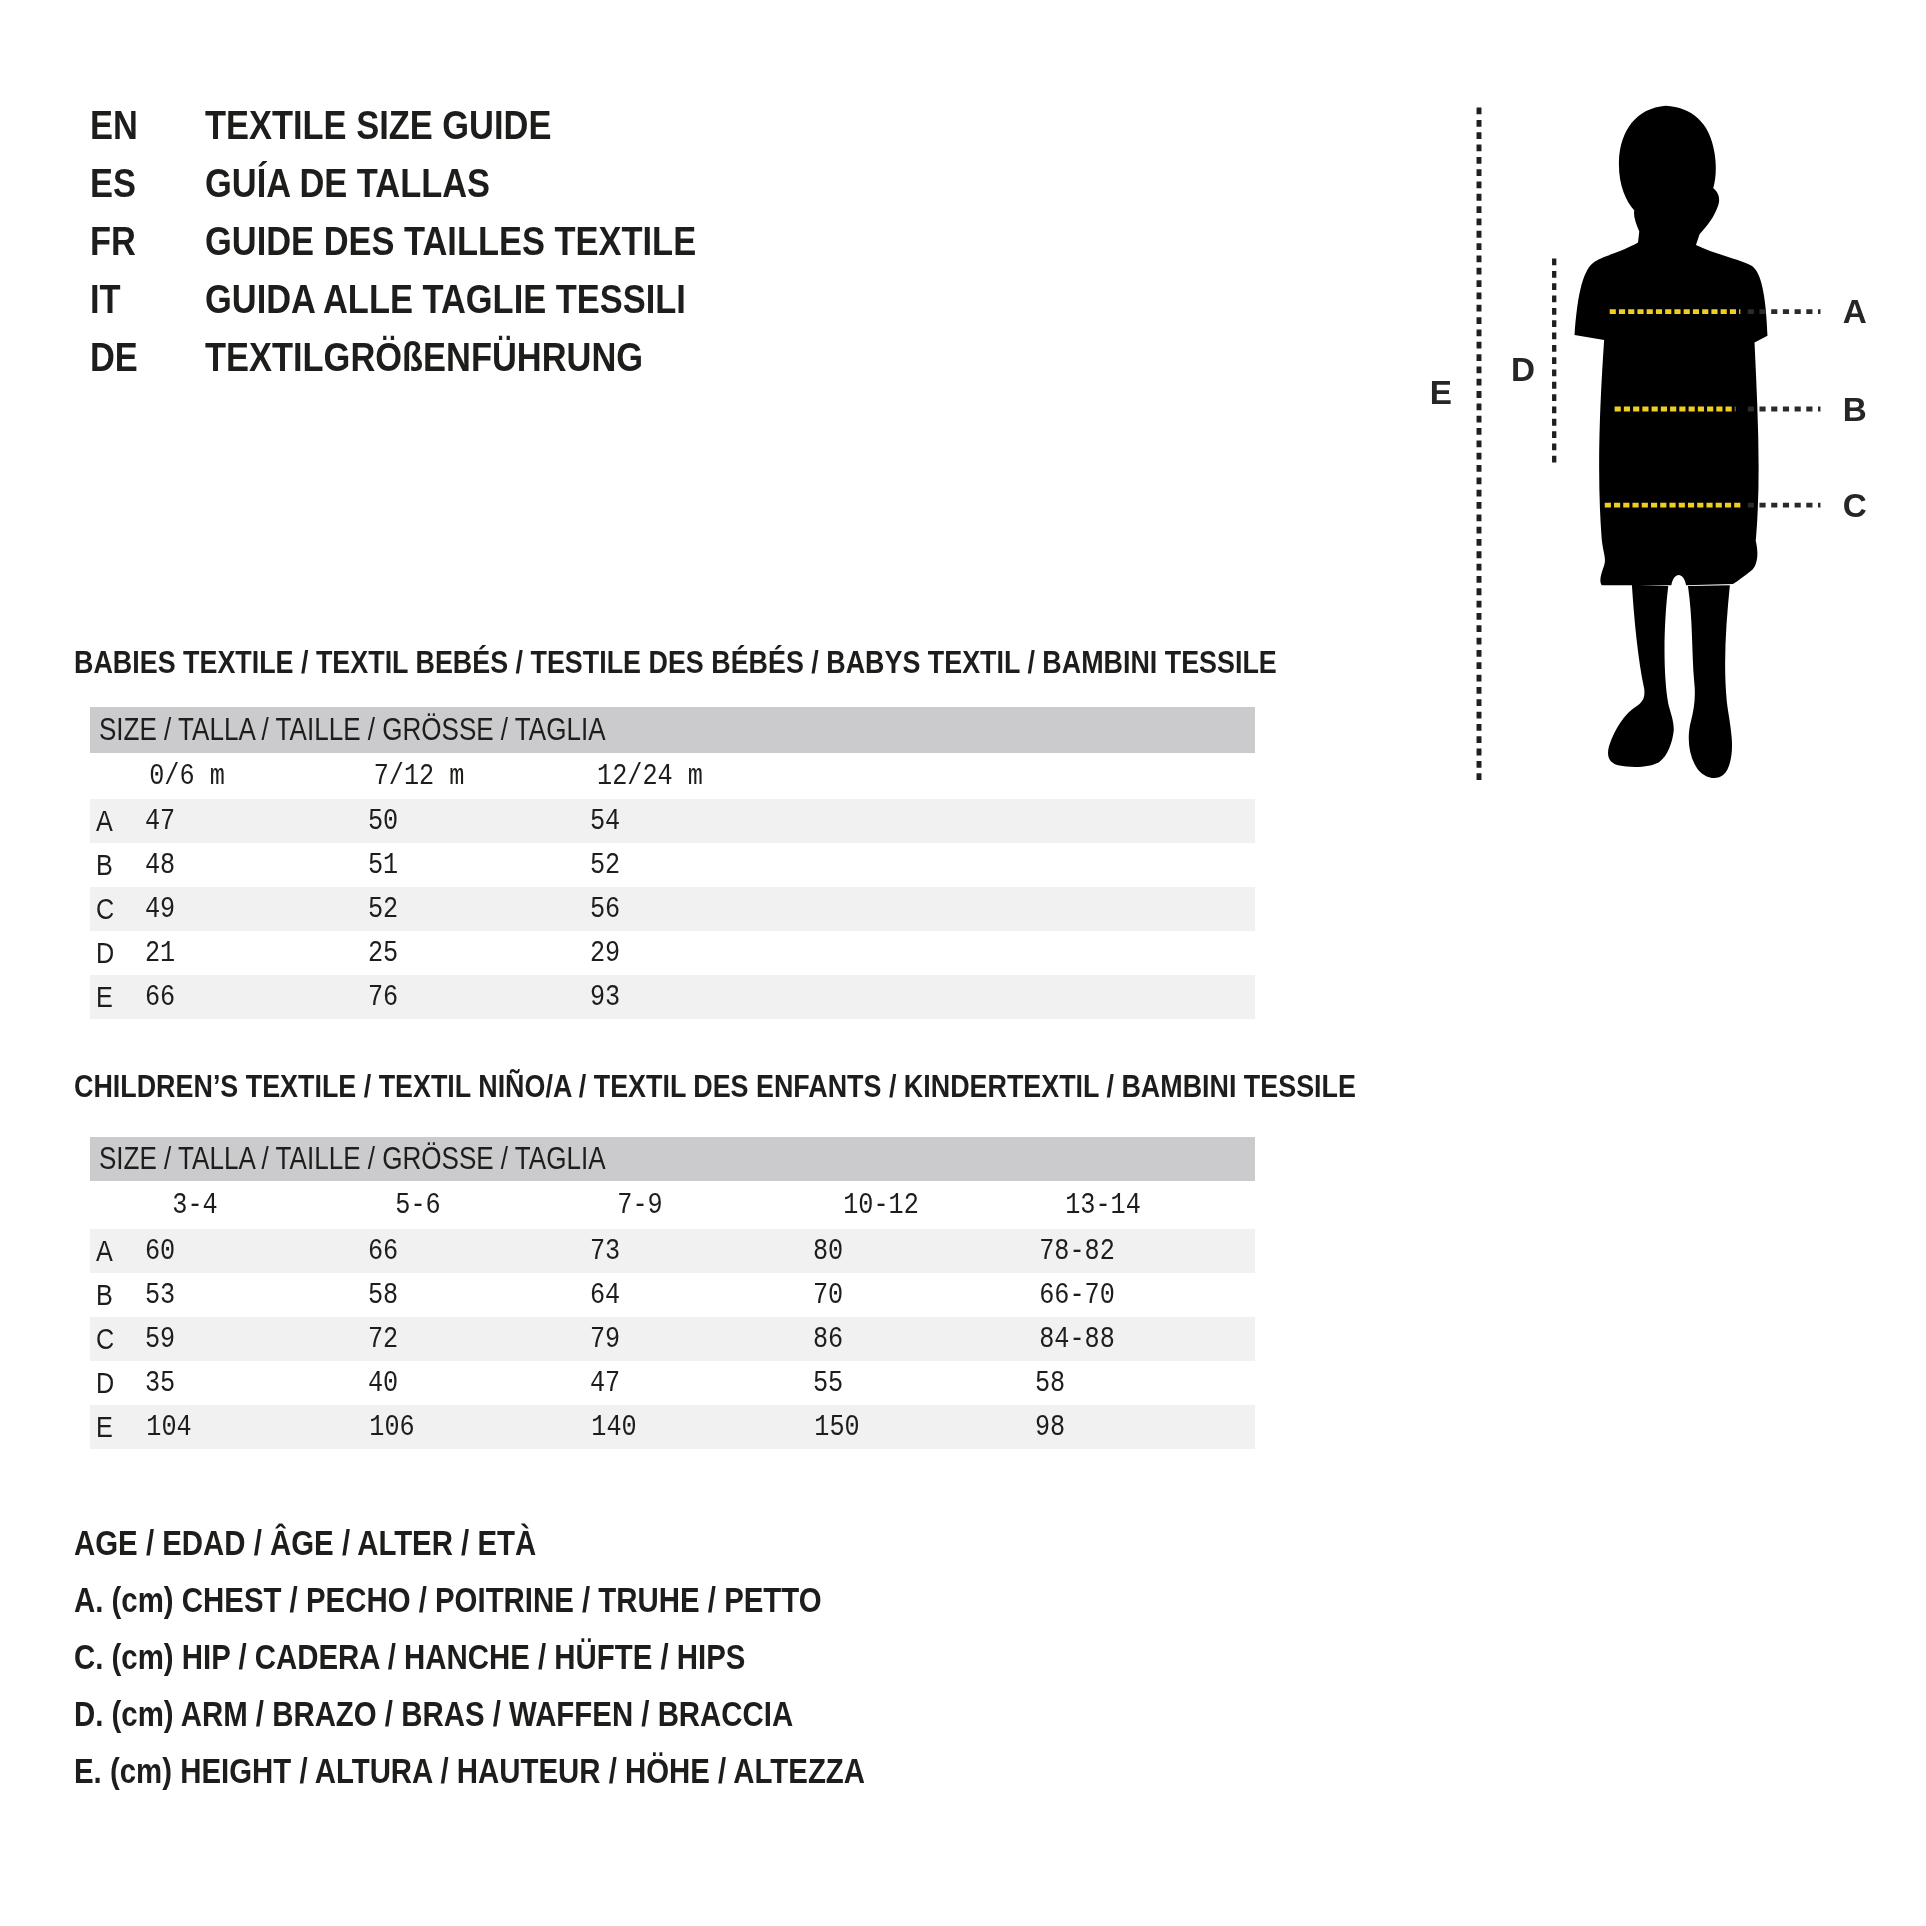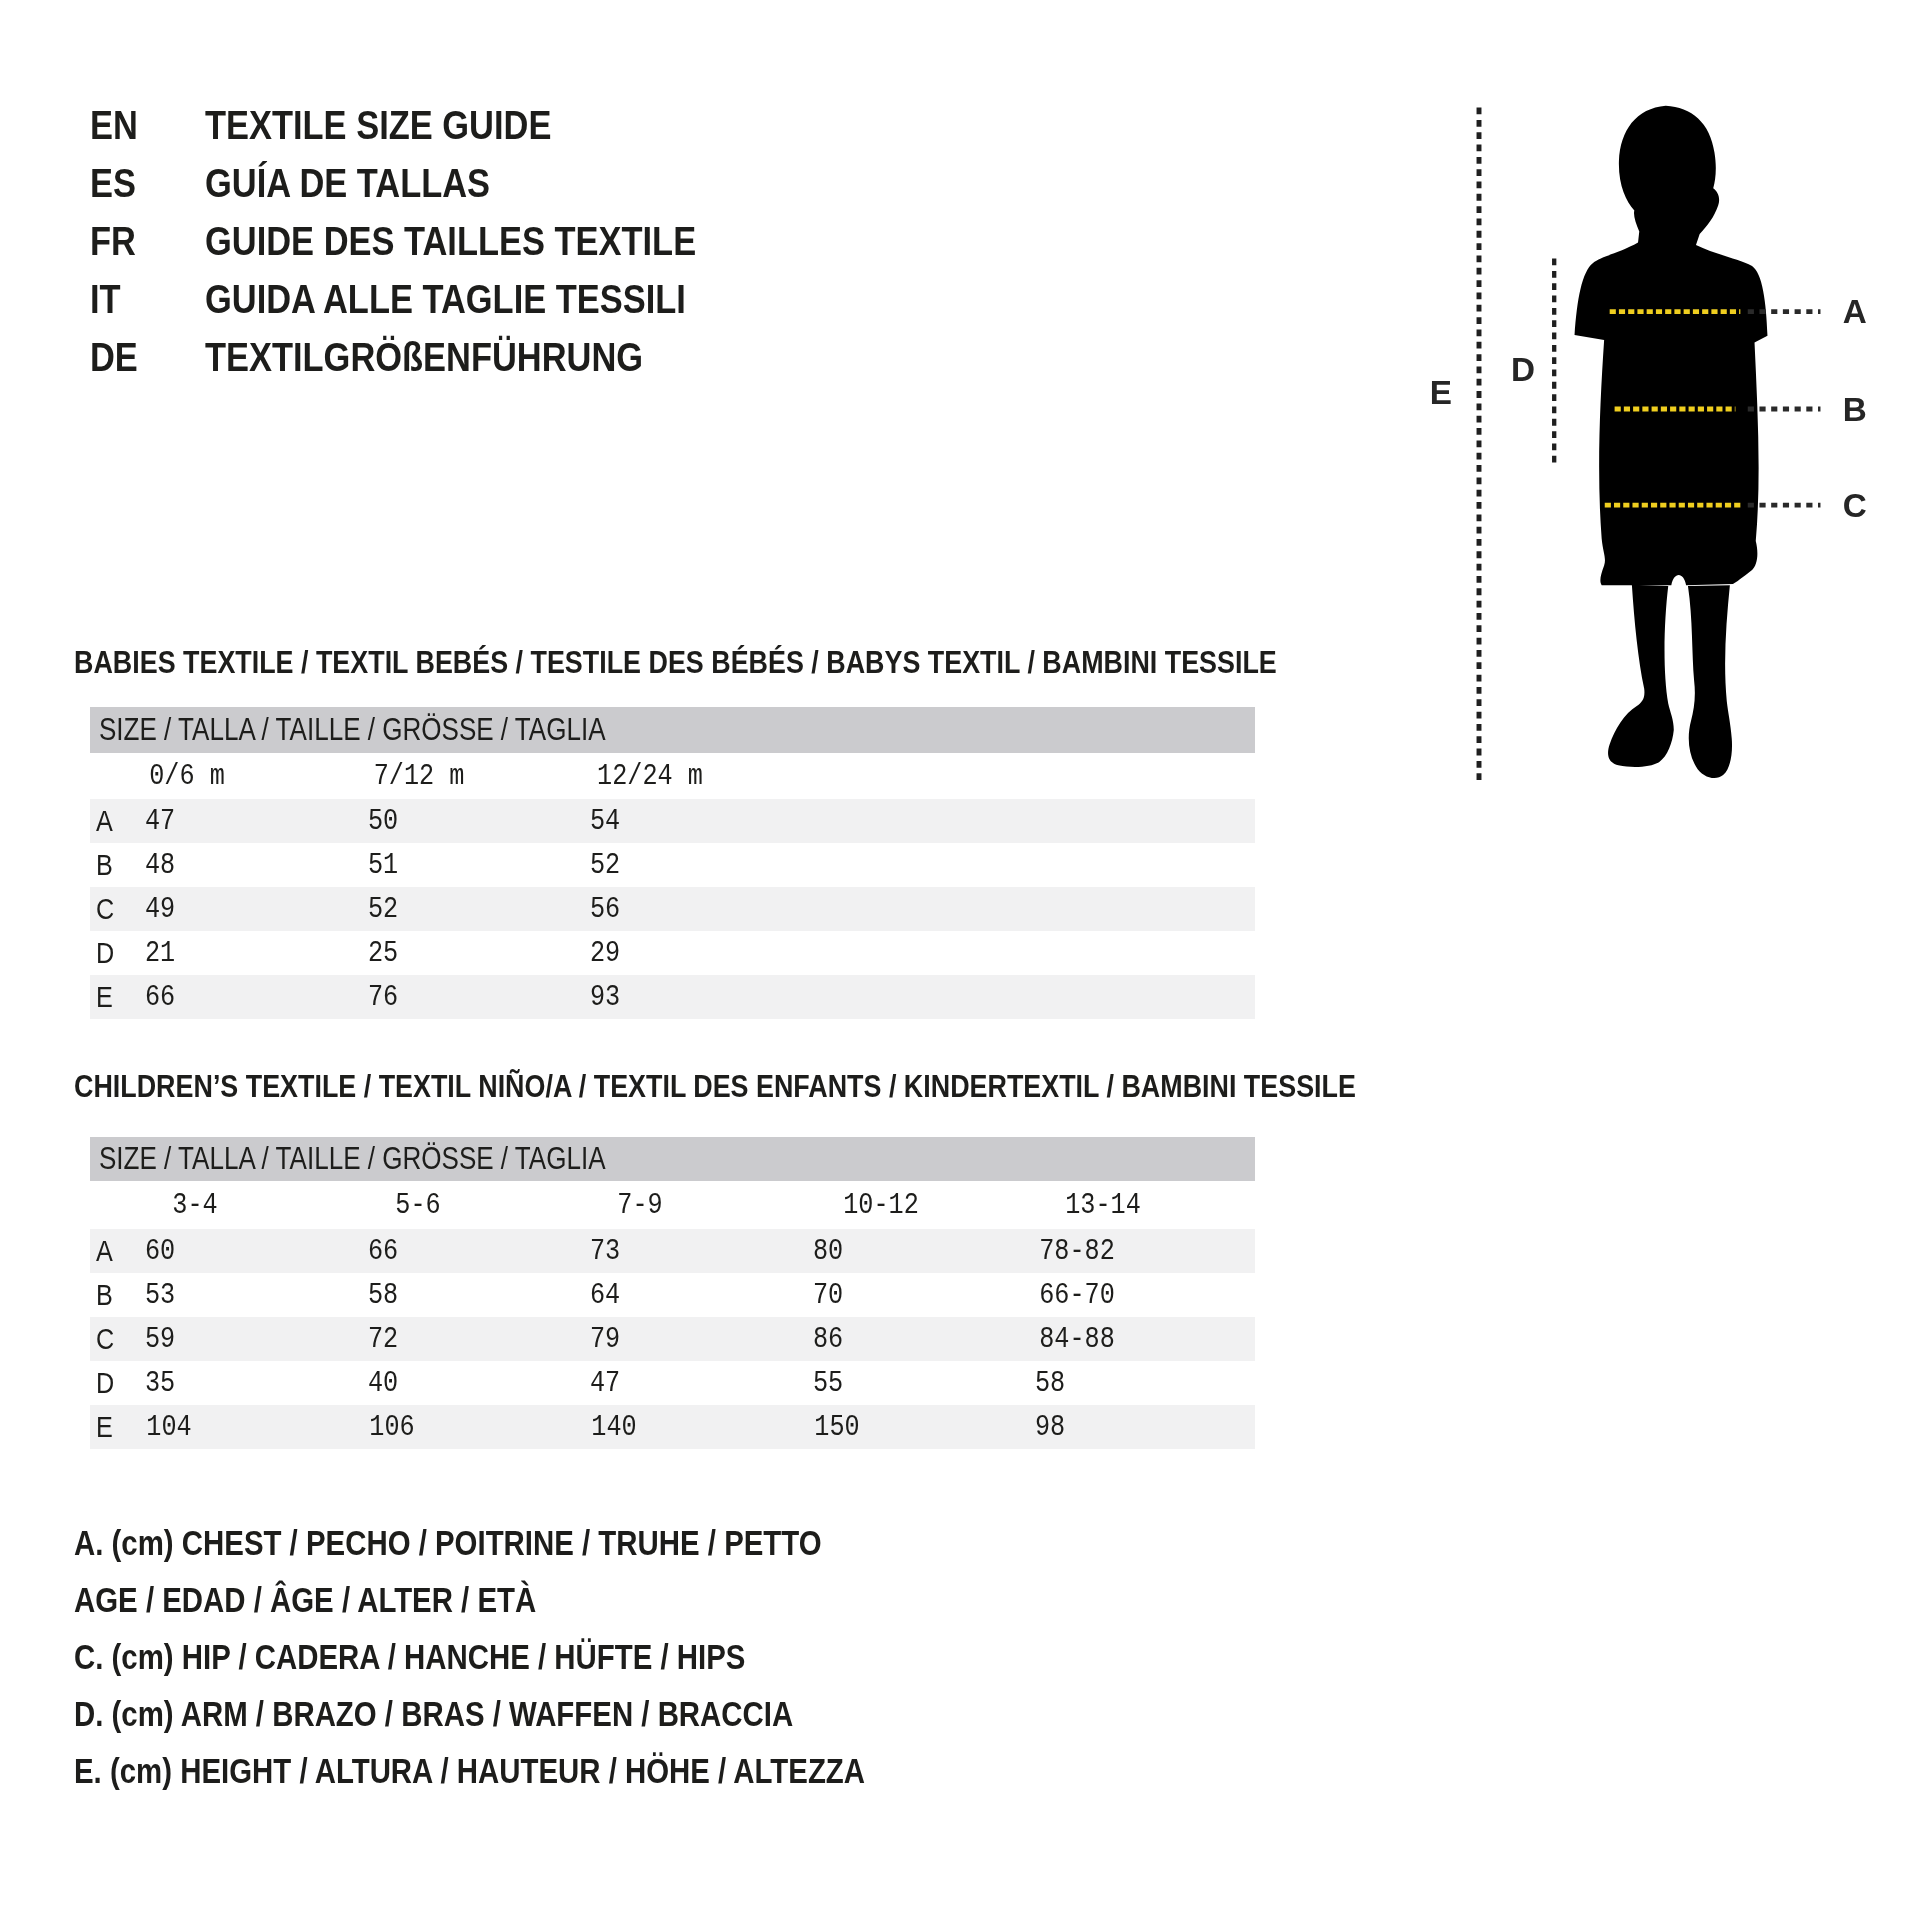--- a/index.html
+++ b/index.html
@@ -254,21 +254,21 @@
       <div class="rlabel"><span class="cx">E</span></div>
       <div class="cell"><span class="cxc">104</span></div>
       <div class="cell"><span class="cxc">106</span></div>
       <div class="cell"><span class="cxc">140</span></div>
       <div class="cell"><span class="cxc">150</span></div>
       <div class="cell"><span class="cxc">98</span></div>
     </div>
   </div>
 
   <div class="legend-block">
+    <div class="legend-line"><span class="cx">AGE / EDAD / ÂGE / ALTER / ETÀ</span></div>
     <div class="legend-line"><span class="cx">A. (cm) CHEST / PECHO / POITRINE / TRUHE / PETTO</span></div>
-    <div class="legend-line"><span class="cx">AGE / EDAD / ÂGE / ALTER / ETÀ</span></div>
     <div class="legend-line"><span class="cx">C. (cm) HIP / CADERA / HANCHE / HÜFTE / HIPS</span></div>
     <div class="legend-line"><span class="cx">D. (cm) ARM / BRAZO / BRAS / WAFFEN / BRACCIA</span></div>
     <div class="legend-line"><span class="cx">E. (cm) HEIGHT / ALTURA / HAUTEUR / HÖHE / ALTEZZA</span></div>
   </div>
 
 </div>
 
 
 </body></html>

